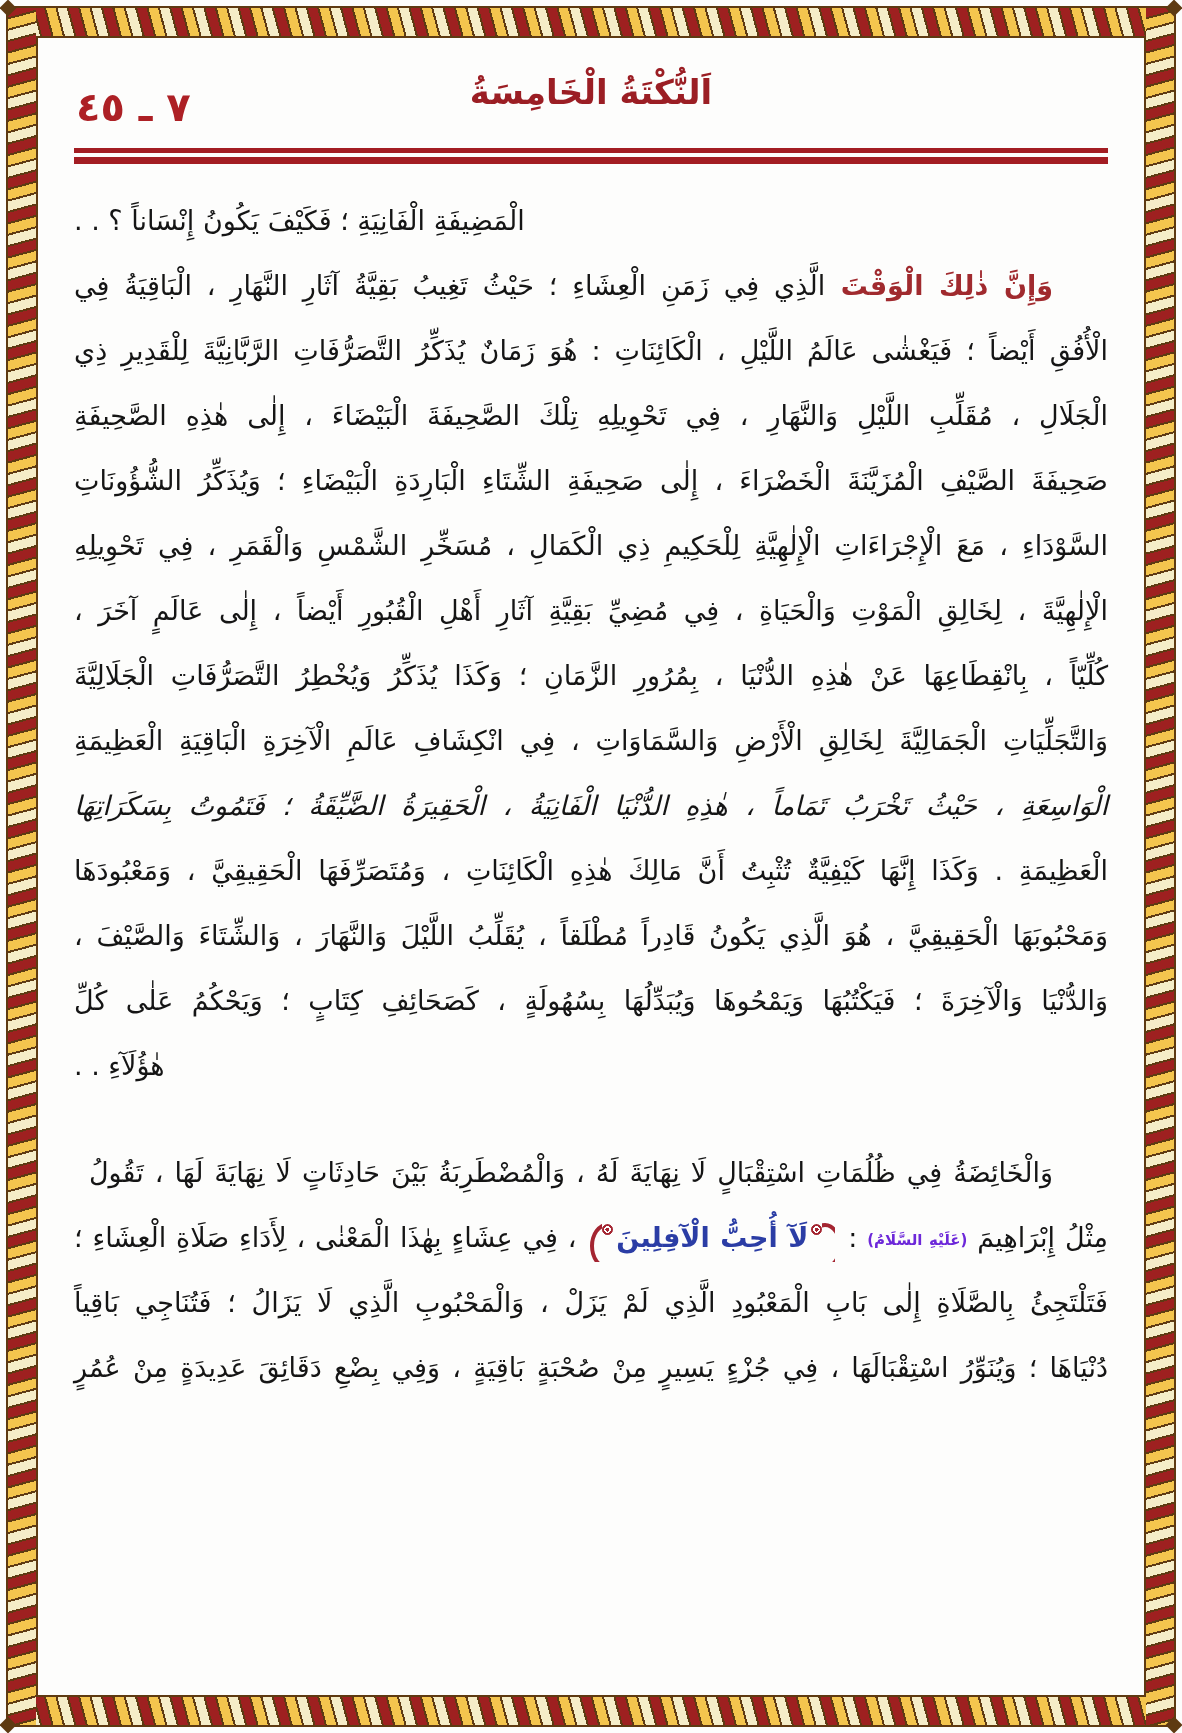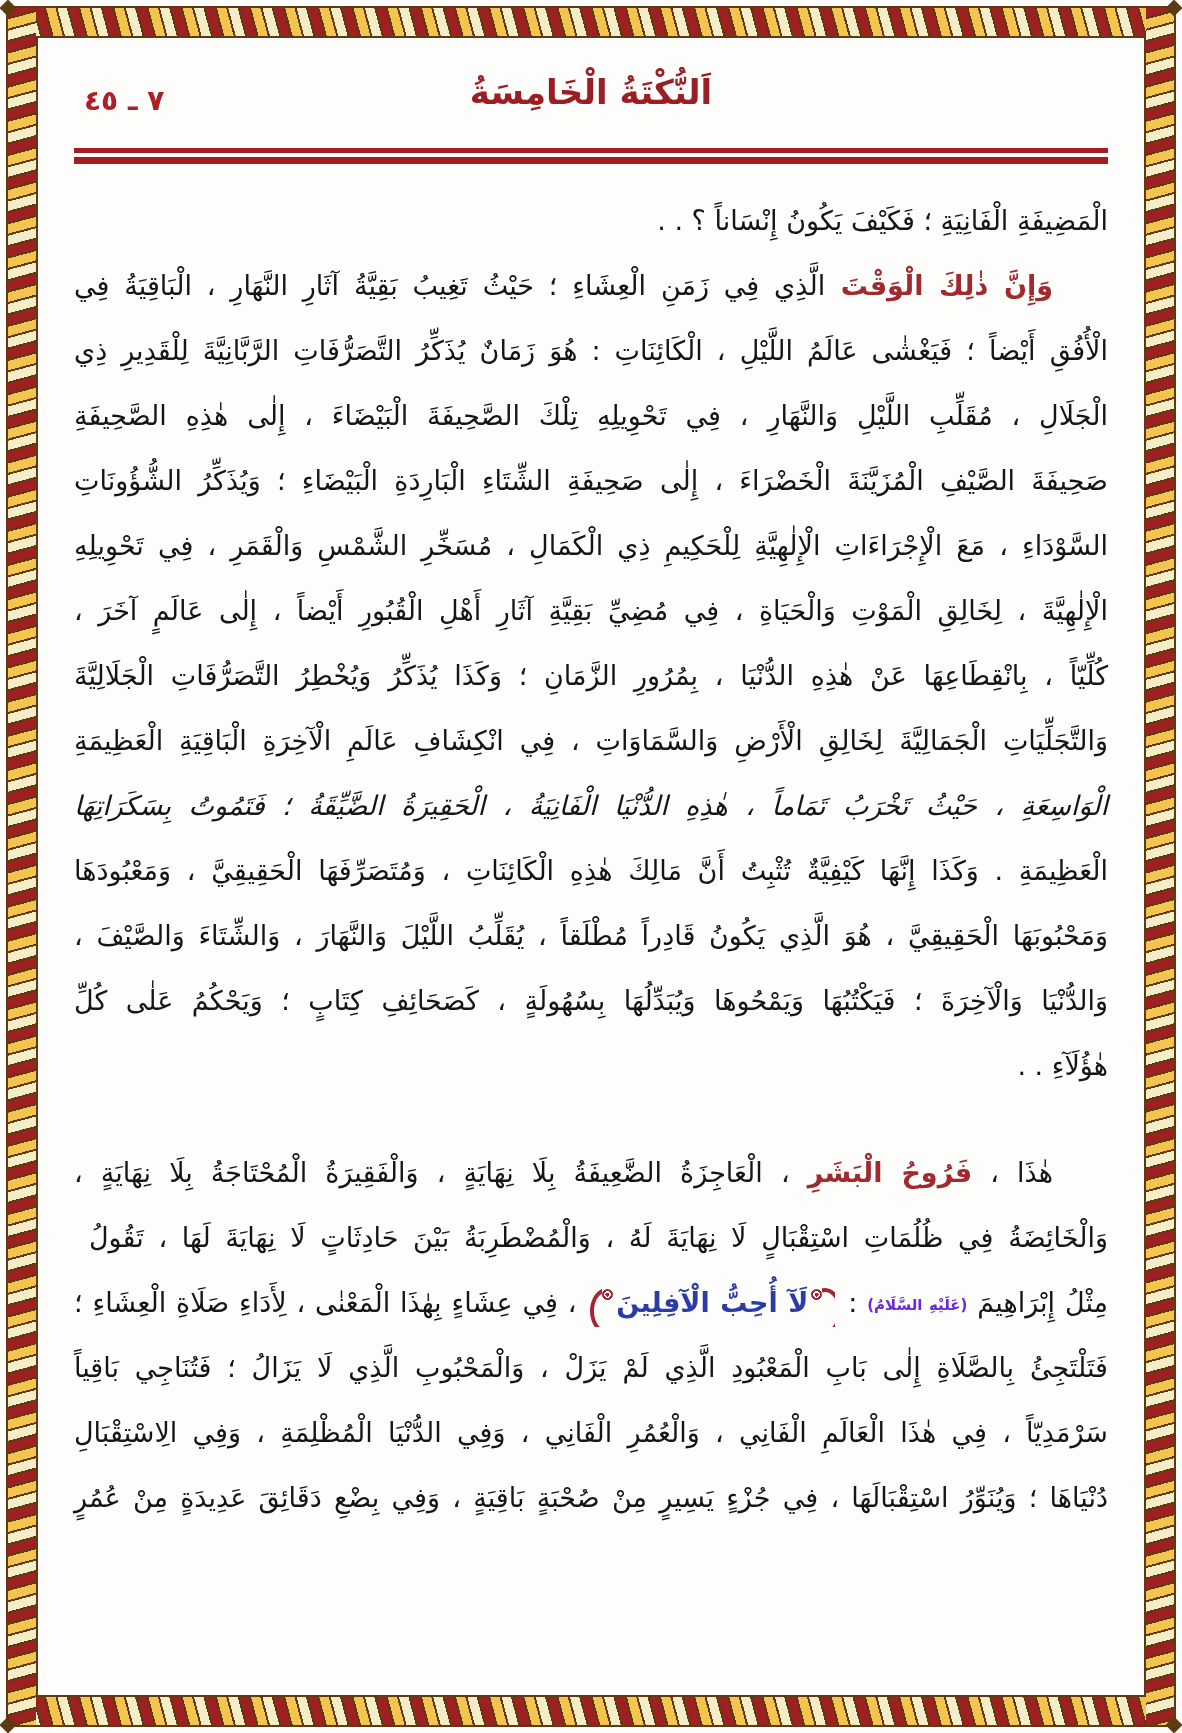--- a/index.html
+++ b/index.html
@@ -22,29 +22,29 @@
       #f5edc8 22px 31px,#5e3a12 31px 33px);}
   .band.top{top:8px;} .band.bottom{bottom:8px;}
   .band.left{left:8px;} .band.right{right:8px;}
   .finial{position:absolute;width:12px;height:12px;background:#5e3a12;transform:rotate(45deg);}
   .finial.tl{top:2px;left:2px;} .finial.tr{top:2px;right:2px;}
   .finial.bl{bottom:2px;left:2px;} .finial.br{bottom:2px;right:2px;}
 
   
   .content{position:absolute;inset:38px;padding:34px 36px 0 36px;direction:rtl;}
   .hdr{position:relative;height:62px;}
-  .pagenum{position:absolute;left:10px;top:12px;color:#ad2025;font-weight:bold;font-size:28px;letter-spacing:2px;white-space:nowrap;}
+  .pagenum{position:absolute;left:2px;top:12px;color:#ad2025;font-weight:bold;font-size:40px;letter-spacing:2px;white-space:nowrap;}
   .ttl{position:absolute;left:0;right:0;top:0;text-align:center;color:#9b1e24;font-weight:bold;font-size:34px;white-space:nowrap;}
   .rule{margin-top:14px;height:16px;border-top:5px solid #a31d23;border-bottom:7px solid #a31d23;}
 
   .bodytxt{margin-top:24px;direction:rtl;color:#151515;font-size:27px;}
   .para{direction:rtl;}
   .line{position:relative;height:65px;line-height:65px;white-space:nowrap;direction:rtl;transform-origin:right center;}
   .line.al-justify{text-align:justify;text-align-last:justify;}
-  .line.al-right{text-align:right;}
+  .line.al-right{text-align:left;}
   .para.indent .line:first-child{padding-right:55px;}
   .seg.b{color:#151515;}
   .seg.r{color:#a02a2e;font-weight:bold;}
   .seg.q{color:#2b3da5;font-weight:bold;}
   .seg.sal{color:#6d28d9;font-size:15px;font-weight:bold;vertical-align:2px;}
 
   
   .qb{display:inline-block;vertical-align:middle;margin:0 3px;}
   .cres{display:inline-block;position:relative;width:13px;height:40px;overflow:hidden;vertical-align:middle;}
   .cres::before{content:"";position:absolute;top:1px;width:26px;height:38px;border:4px solid #a42531;border-radius:50%;}
@@ -88,22 +88,20 @@
           <div class="line al-justify" style="word-spacing: 0px;"><span class="seg b">الْإِلٰهِيَّةَ ، لِخَالِقِ الْمَوْتِ وَالْحَيَاةِ ، فِي مُضِيِّ بَقِيَّةِ آثَارِ أَهْلِ الْقُبُورِ أَيْضاً ، إِلٰى عَالَمٍ آخَرَ ،</span></div>
           <div class="line al-justify" style="word-spacing: 0px;"><span class="seg b">كُلِّيّاً ، بِانْقِطَاعِهَا عَنْ هٰذِهِ الدُّنْيَا ، بِمُرُورِ الزَّمَانِ ؛ وَكَذَا يُذَكِّرُ وَيُخْطِرُ التَّصَرُّفَاتِ الْجَلَالِيَّةَ</span></div>
           <div class="line al-justify" style="word-spacing: 0px;"><span class="seg b">وَالتَّجَلِّيَاتِ الْجَمَالِيَّةَ لِخَالِقِ الْأَرْضِ وَالسَّمَاوَاتِ ، فِي انْكِشَافِ عَالَمِ الْآخِرَةِ الْبَاقِيَةِ الْعَظِيمَةِ</span></div>
           <div class="line al-justify" style="word-spacing: 0px; font-style: italic;"><span class="seg b">الْوَاسِعَةِ ، حَيْثُ تَخْرَبُ تَمَاماً ، هٰذِهِ الدُّنْيَا الْفَانِيَةُ ، الْحَقِيرَةُ الضَّيِّقَةُ ؛ فَتَمُوتُ بِسَكَرَاتِهَا</span></div>
           <div class="line al-justify" style="word-spacing: 0px;"><span class="seg b">الْعَظِيمَةِ . وَكَذَا إِنَّهَا كَيْفِيَّةٌ تُثْبِتُ أَنَّ مَالِكَ هٰذِهِ الْكَائِنَاتِ ، وَمُتَصَرِّفَهَا الْحَقِيقِيَّ ، وَمَعْبُودَهَا</span></div>
           <div class="line al-justify" style="word-spacing: 0px;"><span class="seg b">وَمَحْبُوبَهَا الْحَقِيقِيَّ ، هُوَ الَّذِي يَكُونُ قَادِراً مُطْلَقاً ، يُقَلِّبُ اللَّيْلَ وَالنَّهَارَ ، وَالشِّتَاءَ وَالصَّيْفَ ،</span></div>
           <div class="line al-justify" style="word-spacing: 0px;"><span class="seg b">وَالدُّنْيَا وَالْآخِرَةَ ؛ فَيَكْتُبُهَا وَيَمْحُوهَا وَيُبَدِّلُهَا بِسُهُولَةٍ ، كَصَحَائِفِ كِتَابٍ ؛ وَيَحْكُمُ عَلٰى كُلِّ</span></div>
           <div class="line al-right"><span class="seg b">هٰؤُلَآءِ . .</span></div>
         </div>
         <div class="para indent" style="margin-top: 42px;">
-          <div class="line al-justify" style="word-spacing: 0px;"><span class="seg b">هٰذَا ، </span><span class="seg r">فَرُوحُ الْبَشَرِ</span><span class="seg b"> ، الْعَاجِزَةُ الضَّعِيفَةُ بِلَا نِهَايَةٍ ، وَالْفَقِيرَةُ الْمُحْتَاجَةُ بِلَا نِهَايَةٍ ،</span></div>
           <div class="line al-justify" style="word-spacing: 0px; margin-left: 15px;"><span class="seg b">وَالْخَائِضَةُ فِي ظُلُمَاتِ اسْتِقْبَالٍ لَا نِهَايَةَ لَهُ ، وَالْمُضْطَرِبَةُ بَيْنَ حَادِثَاتٍ لَا نِهَايَةَ لَهَا ، تَقُولُ</span></div>
           <div class="line al-justify" style="word-spacing: 0px;"><span class="seg b">مِثْلُ إِبْرَاهِيمَ </span><span class="seg sal">(عَلَيْهِ السَّلَامُ)</span><span class="seg b"> : </span><span class="qb qb-open"><span class="cres"></span><span class="rosette"></span></span><span class="seg q">لَآ أُحِبُّ الْآفِلِينَ</span><span class="qb qb-close"><span class="rosette"></span><span class="cres"></span></span><span class="seg b"> ، فِي عِشَاءٍ بِهٰذَا الْمَعْنٰى ، لِأَدَاءِ صَلَاةِ الْعِشَاءِ ؛</span></div>
           <div class="line al-justify" style="word-spacing: 0px;"><span class="seg b">فَتَلْتَجِئُ بِالصَّلَاةِ إِلٰى بَابِ الْمَعْبُودِ الَّذِي لَمْ يَزَلْ ، وَالْمَحْبُوبِ الَّذِي لَا يَزَالُ ؛ فَتُنَاجِي بَاقِياً</span></div>
-          <div class="line al-justify" style="word-spacing: 0px;"><span class="seg b">سَرْمَدِيّاً ، فِي هٰذَا الْعَالَمِ الْفَانِي ، وَالْعُمُرِ الْفَانِي ، وَفِي الدُّنْيَا الْمُظْلِمَةِ ، وَفِي الِاسْتِقْبَالِ</span></div>
           <div class="line al-justify" style="word-spacing: 0px;"><span class="seg b">دُنْيَاهَا ؛ وَيُنَوِّرُ اسْتِقْبَالَهَا ، فِي جُزْءٍ يَسِيرٍ مِنْ صُحْبَةٍ بَاقِيَةٍ ، وَفِي بِضْعِ دَقَائِقَ عَدِيدَةٍ مِنْ عُمُرٍ</span></div>
         </div>
       </div>
   </div>
 </div>
 
 </body></html>

